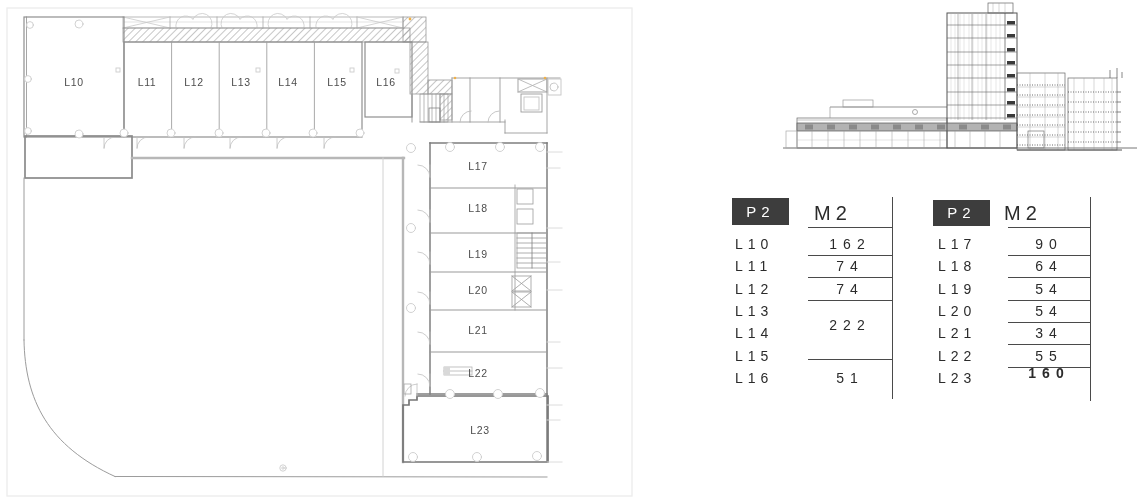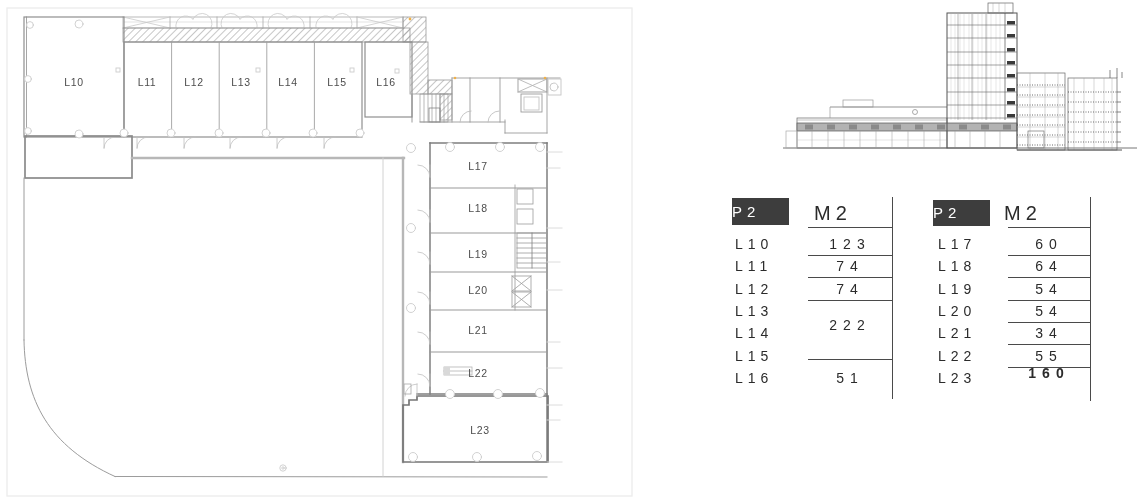--- a/index.html
+++ b/index.html
@@ -5,21 +5,21 @@
   :root{
     --header-bg:#3d3d3d; --header-fg:#ffffff; --ink:#2b2b2b; --rule:#4a4a4a;
   }
   html,body{margin:0;padding:0;background:#fff;}
   .sheet{position:relative;width:1140px;height:502px;background:#fff;overflow:hidden;
          font-family:"Liberation Sans",sans-serif;color:var(--ink);}
   .sheet svg{position:absolute;left:0;top:0;}
   
   .tbl{position:absolute;width:185px;height:215px;font-size:14px;}
   .p2box{position:absolute;background:var(--header-bg);color:var(--header-fg);
-         text-align:left;letter-spacing:5px;font-size:15px;line-height:27px;
+         text-align:center;letter-spacing:5px;font-size:15px;line-height:27px;
          width:57px;height:27px;}
   .m2hdr{position:absolute;text-align:center;letter-spacing:5px;font-size:20px;width:46px;top:8px;}
   .vline{position:absolute;top:3px;height:202px;border-left:1px solid var(--rule);}
   .hline{position:absolute;top:33px;border-top:1px solid var(--rule);height:0;}
   .rlabel{position:absolute;height:22px;line-height:22px;letter-spacing:5px;left:20px;}
   .vcell{position:absolute;height:22px;line-height:22px;text-align:center;letter-spacing:6px;}
   .vcell.rule{border-bottom:1px solid var(--rule);}
   .vcell.merged{height:67px;line-height:67px;}
   .t2 .rlabel{left:22px;}
 </style>
@@ -408,42 +408,42 @@
     <div class="vline" style="left:177px;"></div>
 
     <div class="rlabel" style="top:39px;">L10</div>
     <div class="rlabel" style="top:61px;">L11</div>
     <div class="rlabel" style="top:84px;">L12</div>
     <div class="rlabel" style="top:106px;">L13</div>
     <div class="rlabel" style="top:128px;">L14</div>
     <div class="rlabel" style="top:151px;">L15</div>
     <div class="rlabel" style="top:173px;">L16</div>
 
-    <div class="vcell rule" style="left:93px;width:84px;top:39px;">123</div>
+    <div class="vcell rule" style="left:93px;width:84px;top:39px;">162</div>
     <div class="vcell rule" style="left:93px;width:84px;top:61px;">74</div>
     <div class="vcell rule" style="left:93px;width:84px;top:84px;">74</div>
     <div class="vcell merged rule" style="left:93px;width:84px;top:98px;">222</div>
     <div class="vcell" style="left:93px;width:84px;top:173px;">51</div>
   </div>
 
   <div class="tbl t2" style="left:916px;top:194px;">
     <div class="p2box" style="left:17px;top:6px;height:26px;line-height:26px;">P2</div>
     <div class="m2hdr" style="left:84px;">M2</div>
     <div class="hline" style="left:92px;width:82px;"></div>
     <div class="vline" style="left:174px;height:204px;"></div>
 
     <div class="rlabel" style="top:39px;">L17</div>
     <div class="rlabel" style="top:61px;">L18</div>
     <div class="rlabel" style="top:84px;">L19</div>
     <div class="rlabel" style="top:106px;">L20</div>
     <div class="rlabel" style="top:128px;">L21</div>
     <div class="rlabel" style="top:151px;">L22</div>
     <div class="rlabel" style="top:173px;">L23</div>
 
-    <div class="vcell rule" style="left:92px;width:82px;top:39px;">60</div>
+    <div class="vcell rule" style="left:92px;width:82px;top:39px;">90</div>
     <div class="vcell rule" style="left:92px;width:82px;top:61px;">64</div>
     <div class="vcell rule" style="left:92px;width:82px;top:84px;">54</div>
     <div class="vcell rule" style="left:92px;width:82px;top:106px;">54</div>
     <div class="vcell rule" style="left:92px;width:82px;top:128px;">34</div>
     <div class="vcell rule" style="left:92px;width:82px;top:151px;">55</div>
     <div class="vcell" style="left:92px;width:82px;top:168px;font-weight:bold;">160</div>
   </div>
 
 </div>
 

